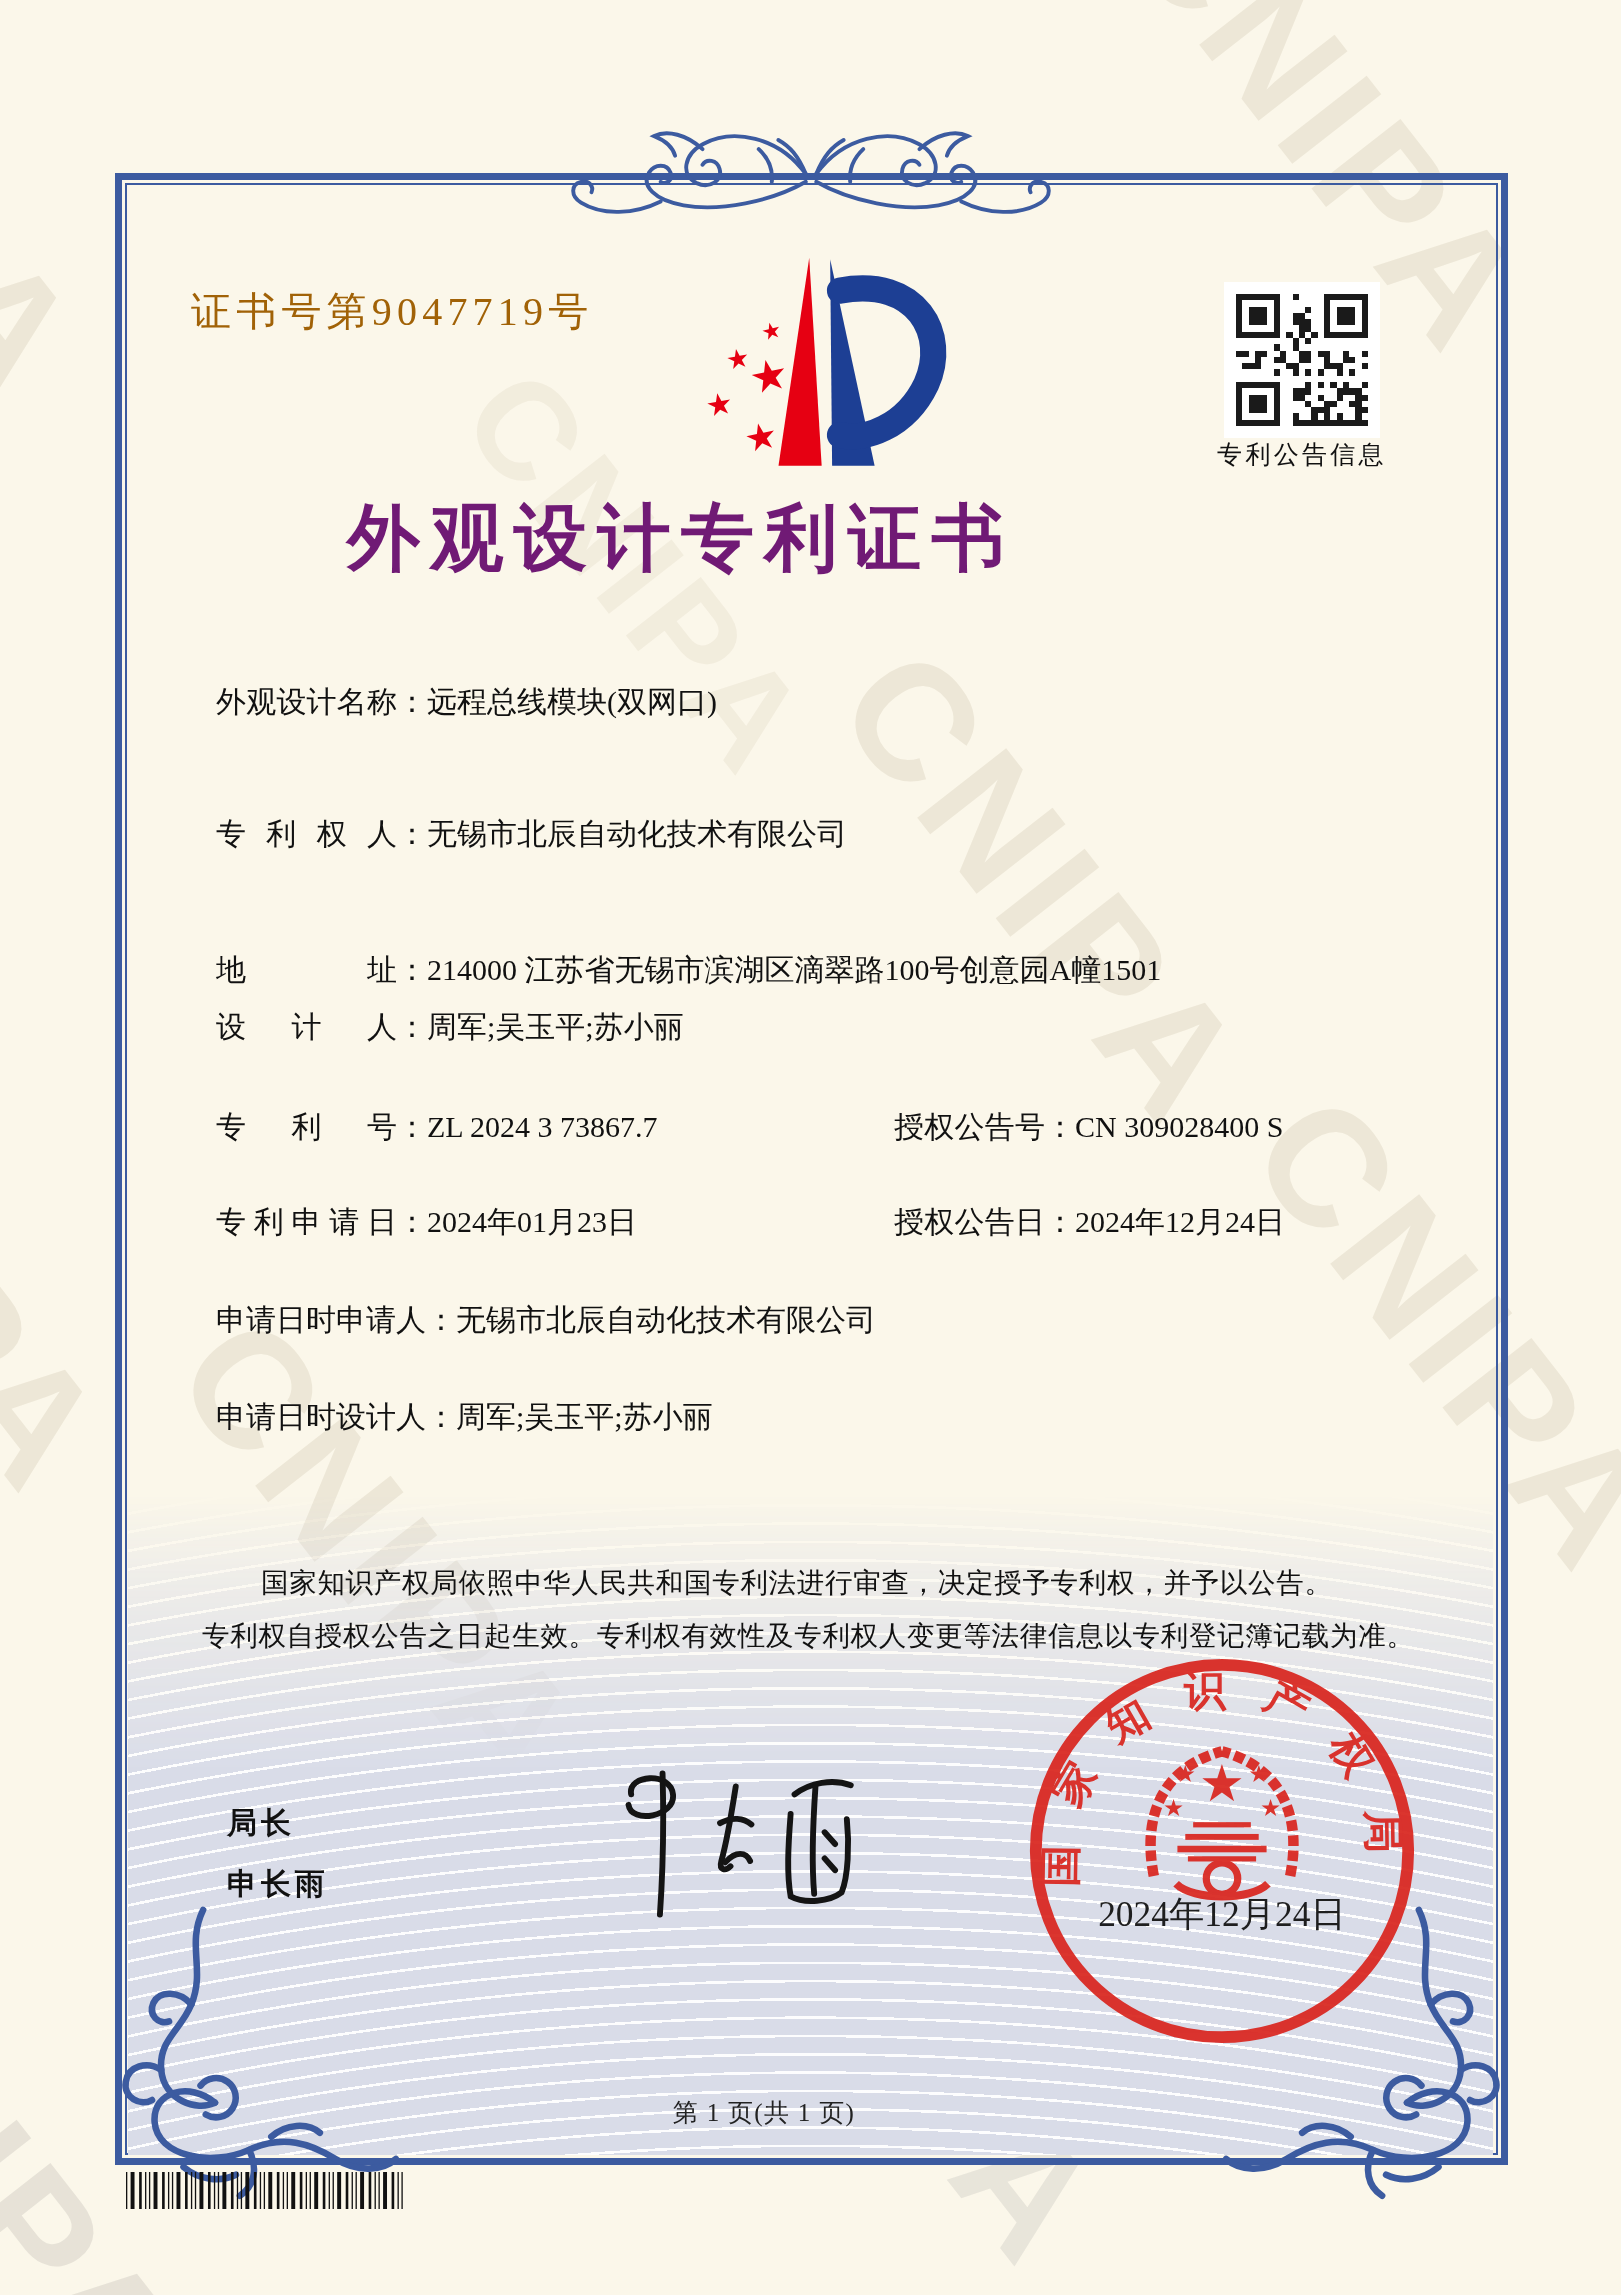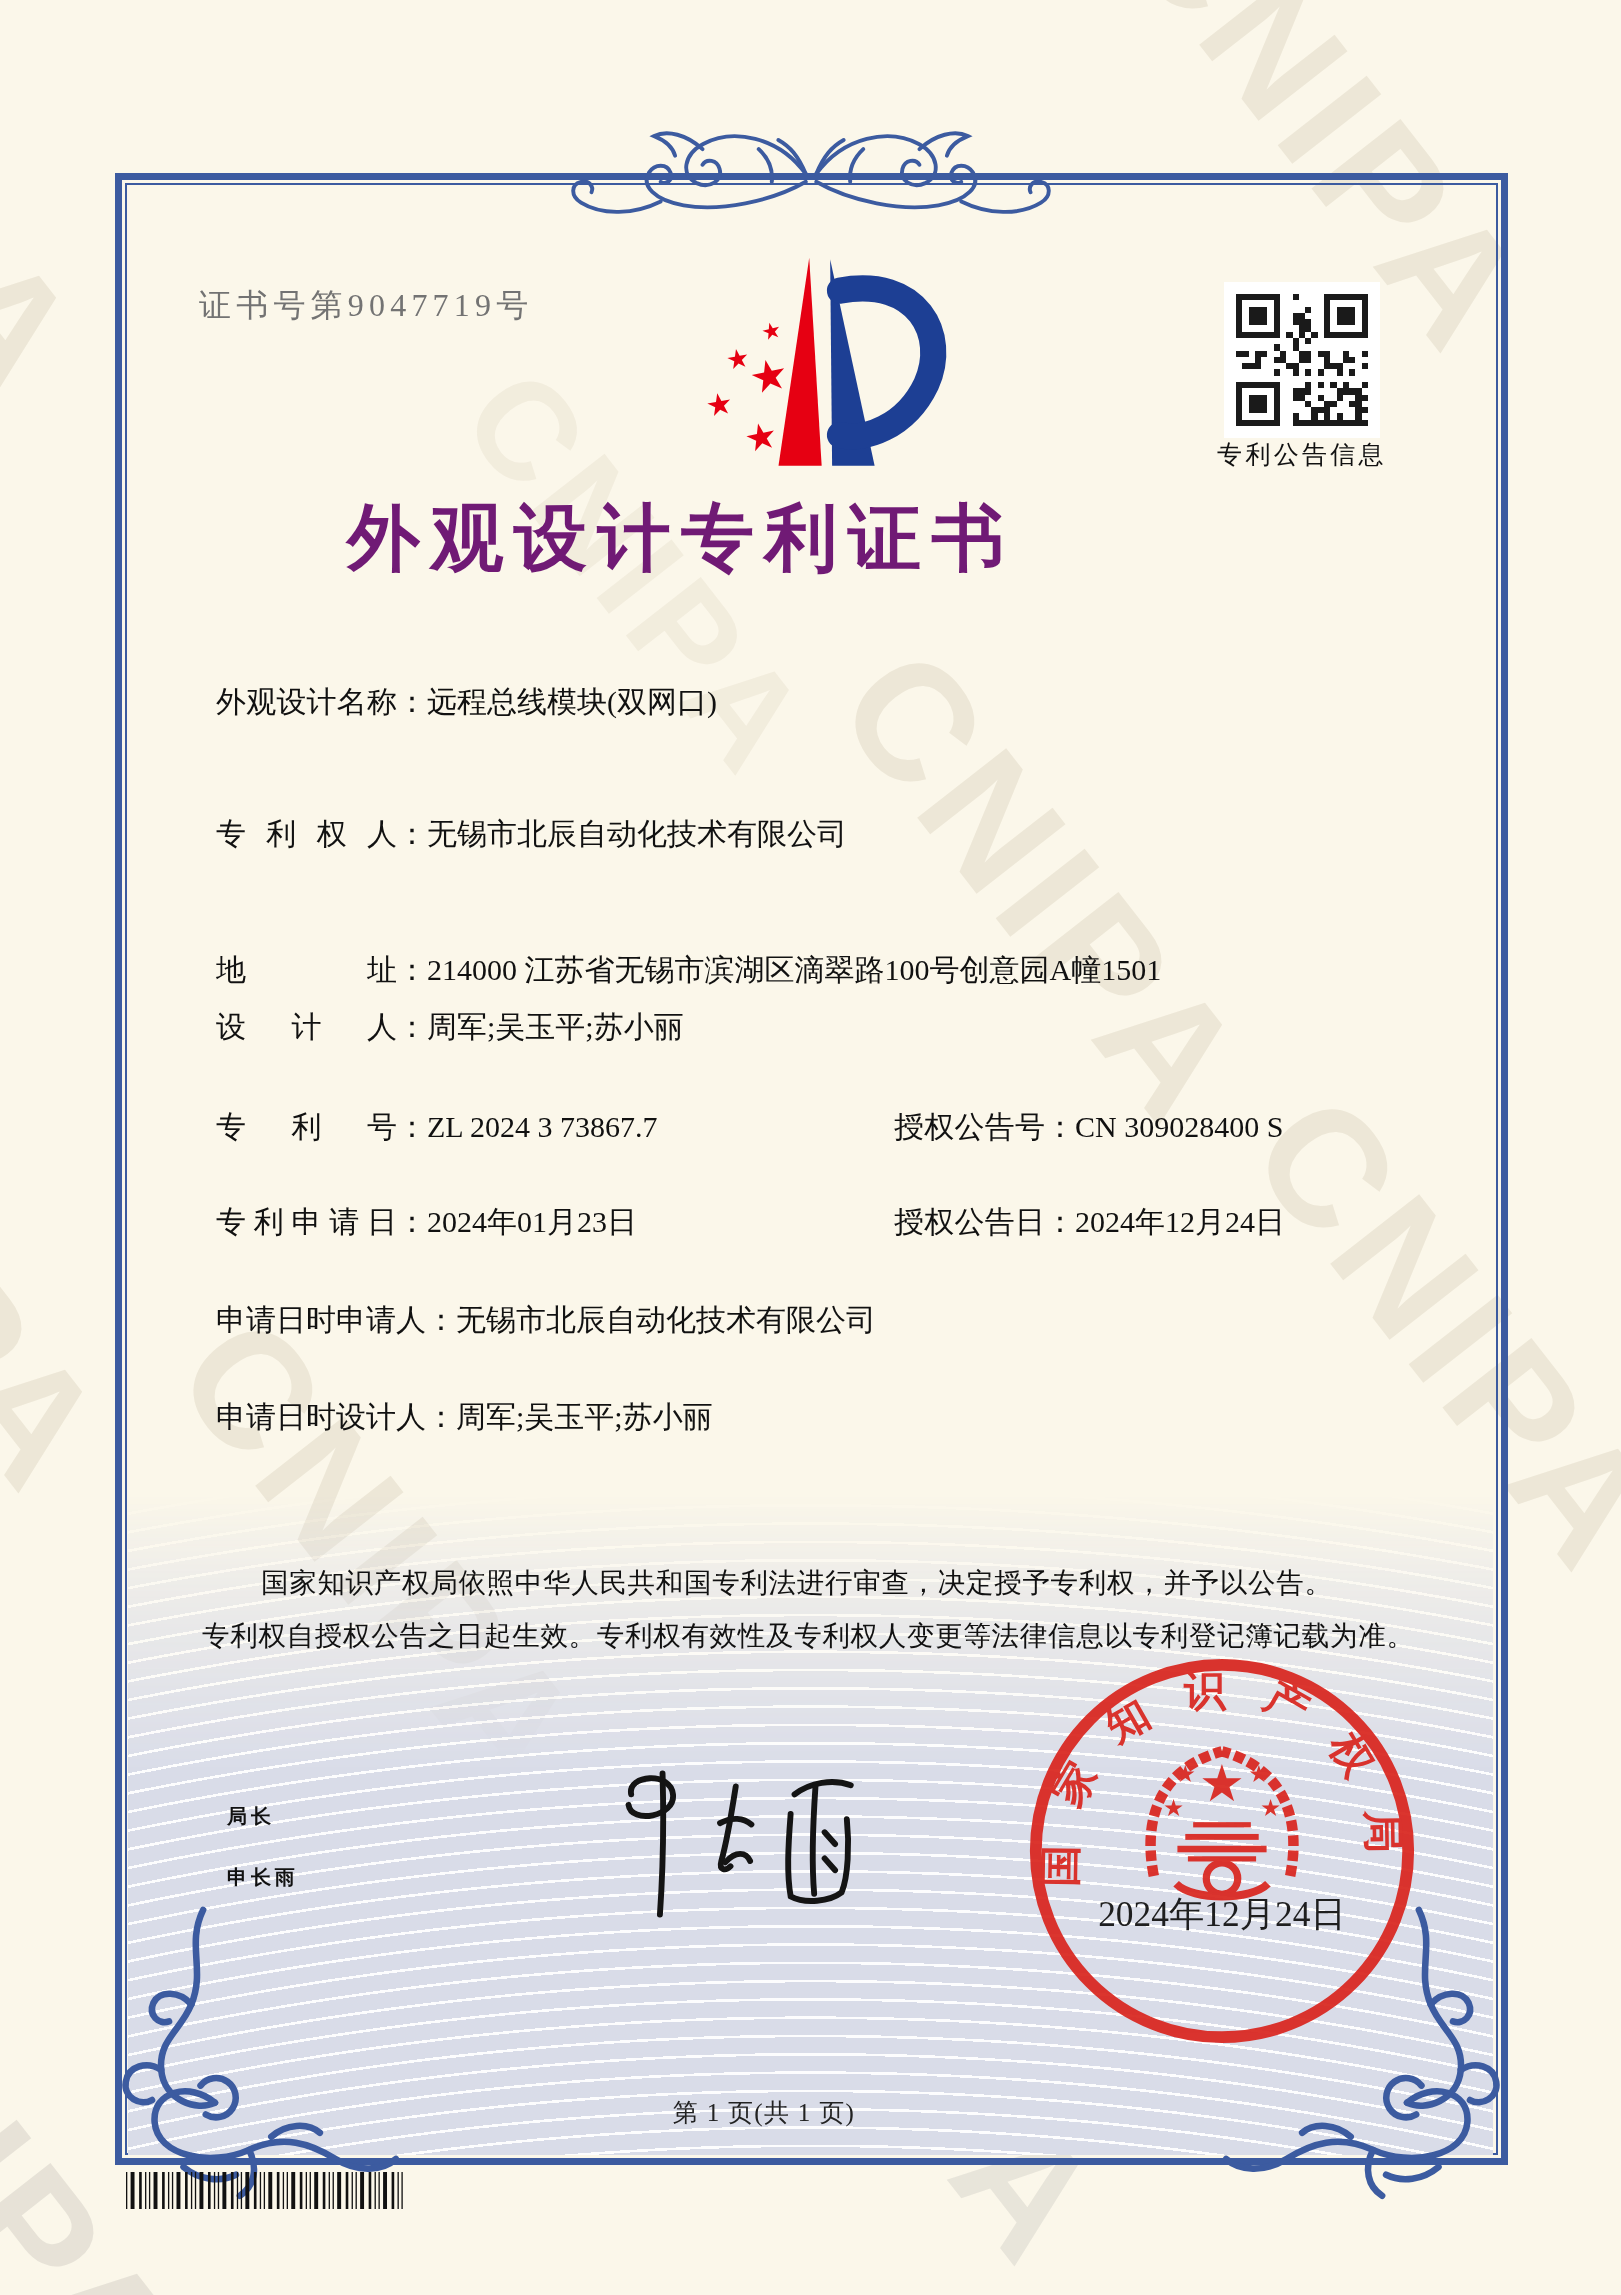--- a/index.html
+++ b/index.html
@@ -18,21 +18,21 @@
 
   
   .waves{position:absolute;left:128px;top:1494px;width:1365px;height:661px;
       background-color:#D9DCE8;
       background-image:repeating-radial-gradient(circle at 50% 3670px,
         rgba(255,255,255,0) 0px, rgba(255,255,255,0) 15.7px,
         rgba(255,255,255,0.95) 15.7px, rgba(255,255,255,0.95) 18.3px);
       -webkit-mask-image:linear-gradient(to bottom, rgba(0,0,0,0) 0%, rgba(0,0,0,0.45) 16%, #000 42%);
       mask-image:linear-gradient(to bottom, rgba(0,0,0,0) 0%, rgba(0,0,0,0.45) 16%, #000 42%);}
 
-  .cert-no{position:absolute;left:191px;top:284px;font-size:32px;color:#737373;letter-spacing:5.2px;margin-left:8px;}
+  .cert-no{position:absolute;left:191px;top:284px;font-size:40px;color:#a16207;letter-spacing:5.2px;}
 
   .logo{position:absolute;left:675px;top:250px;width:275px;height:221px;}
 
   .qr-box{position:absolute;left:1224px;top:282px;width:156px;height:156px;background:#fff;
       display:flex;align-items:center;justify-content:center;}
   .qr-box svg{width:132px;height:132px;}
   .qr-caption{position:absolute;left:1209px;top:438px;width:186px;text-align:center;
       font-size:25px;letter-spacing:3.3px;color:#111;}
 
   .title{position:absolute;left:8px;top:490px;width:1346px;text-align:center;
@@ -40,21 +40,21 @@
 
   .row{position:absolute;left:216px;font-size:30px;color:#111;white-space:nowrap;}
   .row .lbl{display:inline-block;min-width:181px;text-align:justify;text-align-last:justify;}
   .row .colon{display:inline-block;}
   .row .val{display:inline-block;}
   .row-r{left:894px;}
   .row-r .lbl{min-width:151px;}
 
   .body-line{position:absolute;font-size:27.5px;color:#111;letter-spacing:0.7px;white-space:nowrap;}
 
-  .signer{position:absolute;left:227px;font-size:20px;font-weight:bold;color:#111;
+  .signer{position:absolute;left:227px;font-size:30px;font-weight:bold;color:#111;
       font-family:"Liberation Sans","DejaVu Sans",sans-serif;letter-spacing:3.9px;}
 
   .signature{position:absolute;left:564px;top:1746px;width:367px;height:183px;}
 
   .seal{position:absolute;left:1024px;top:1653px;width:396px;height:396px;}
 
   .footer-page{position:absolute;left:0;top:2096px;width:1528px;text-align:center;
       font-size:25px;color:#222;letter-spacing:1.3px;}
 
   .barcode{position:absolute;left:126px;top:2172px;width:282px;height:37px;}

